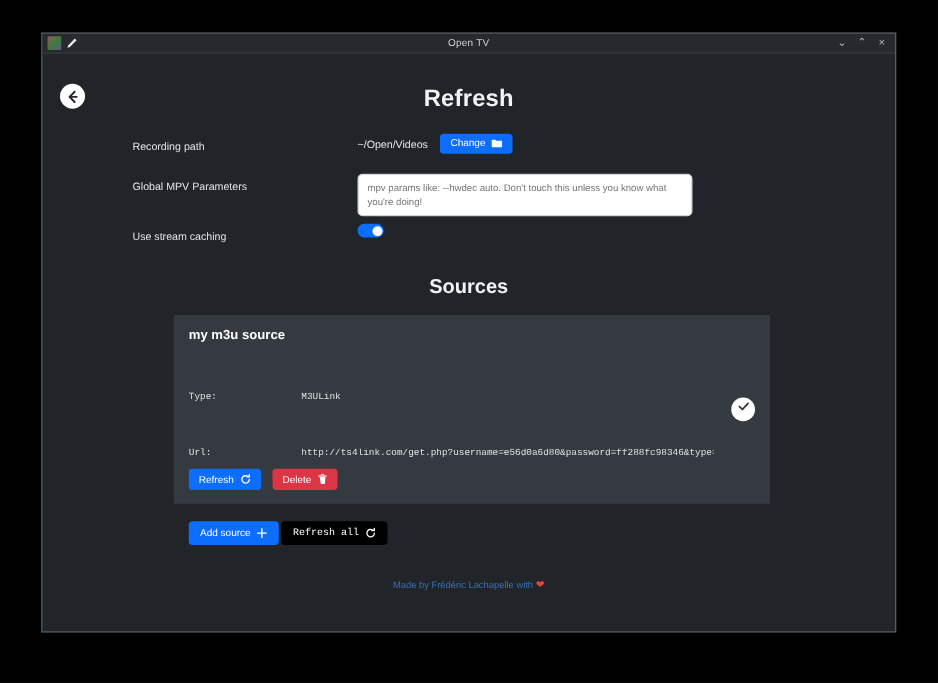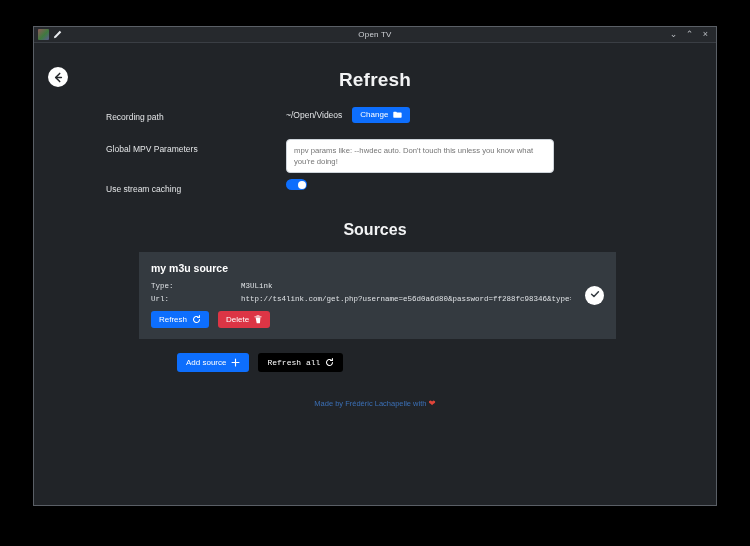--- a/index.html
+++ b/index.html
@@ -247,20 +247,21 @@
     flex: 0 0 90px;
     color: #dfe2e5;
     font-size: 7.5px;
   }
   .kv-val {
     color: #dfe2e5;
     font-size: 7.5px;
     white-space: nowrap;
     overflow: hidden;
     text-overflow: clip;
+    margin-top: 32px;
   }
   .source-actions {
     display: flex;
     gap: 9px;
     margin-top: 8px;
   }
   .check-circle {
     flex: 0 0 auto;
     width: 19px;
     height: 19px;
@@ -268,22 +269,22 @@
     background: #ffffff;
     display: flex;
     align-items: center;
     justify-content: center;
     margin-left: 14px;
     cursor: pointer;
   }
 
   .bottom-actions {
     display: flex;
-    gap: 9px;
-    margin: 14px 0 0 95px;
+    gap: 2px;
+    margin: 14px 0 0 69px;
     padding-left: 48px;
   }
   .bottom-actions .btn { padding: 5px 9px; font-size: 8px; }
 
   .footer {
     text-align: center;
     margin-top: 26px;
     font-size: 7.5px;
     color: #3b6fb5;
     cursor: pointer;

